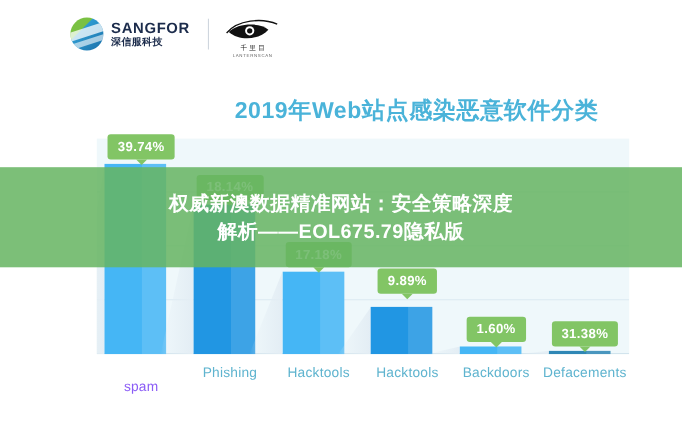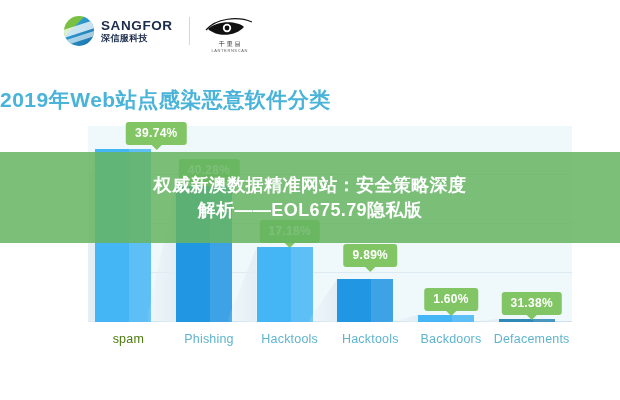--- a/index.html
+++ b/index.html
@@ -123,21 +123,21 @@
     letter-spacing: 0.6px;
     line-height: 1;
   }
 
   
   .chart-title {
     position: absolute;
     left: 0;
     top: 86px;
     width: 544px;
-    text-align: left;
+    text-align: right;
     font-size: 21px;
     font-weight: bold;
     color: #4ab3d9;
     letter-spacing: 0.5px;
     white-space: nowrap;
   }
 
   
   .chart-panel {
     position: absolute;
@@ -342,30 +342,30 @@
           <div class="bar-shadow" style="height: 3px;"></div>
           <div class="bar" title="0.45%" style="height: 3px;">
             <div class="bar-face" style="background: rgb(47, 135, 181);"></div>
             <div class="bar-hl"></div>
           </div>
         </div>
       </div>
   </div>
 
   <div id="value-layer">
-      <div class="value-tag" style="background: rgb(130, 197, 101); left: 128.333px; top: 121.91px; margin-left: 28px;">39.74%</div>
-      <div class="value-tag" style="background: rgb(130, 197, 101); left: 209px; top: 159.368px;">40.28%</div>
+      <div class="value-tag" style="background: rgb(130, 197, 101); left: 128.333px; top: 121.91px;">39.74%</div>
+      <div class="value-tag" style="background: rgb(130, 197, 101); left: 209px; top: 159.368px;">18.14%</div>
       <div class="value-tag" style="background: rgb(130, 197, 101); left: 289.667px; top: 220.172px;">17.18%</div>
       <div class="value-tag" style="background: rgb(130, 197, 101); left: 370.333px; top: 244px;">9.89%</div>
       <div class="value-tag" style="background: rgb(130, 197, 101); left: 451px; top: 288.031px;">1.60%</div>
       <div class="value-tag" style="background: rgb(130, 197, 101); left: 531.667px; top: 292px;">31.38%</div>
     </div>
 
   <div class="x-labels" id="x-labels">
-      <div class="x-label" style="left: 40.3333px; color: #4d7c0f;">spam</div>
+      <div class="x-label" style="left: 40.3333px; color: #8b5cf6; margin-top: 12px;">spam</div>
       <div class="x-label" style="left: 121px; color: rgb(95, 180, 207);">Phishing</div>
       <div class="x-label" style="left: 201.667px; color: rgb(95, 180, 207);">Hacktools</div>
       <div class="x-label" style="left: 282.333px; color: rgb(95, 180, 207);">Hacktools</div>
       <div class="x-label" style="left: 363px; color: rgb(95, 180, 207);">Backdoors</div>
       <div class="x-label" style="left: 443.667px; color: rgb(95, 180, 207);">Defacements</div>
     </div>
 
   <div class="overlay-banner">
     <div class="overlay-line">权威新澳数据精准网站：安全策略深度</div>
     <div class="overlay-line">解析——EOL675.79隐私版</div>

